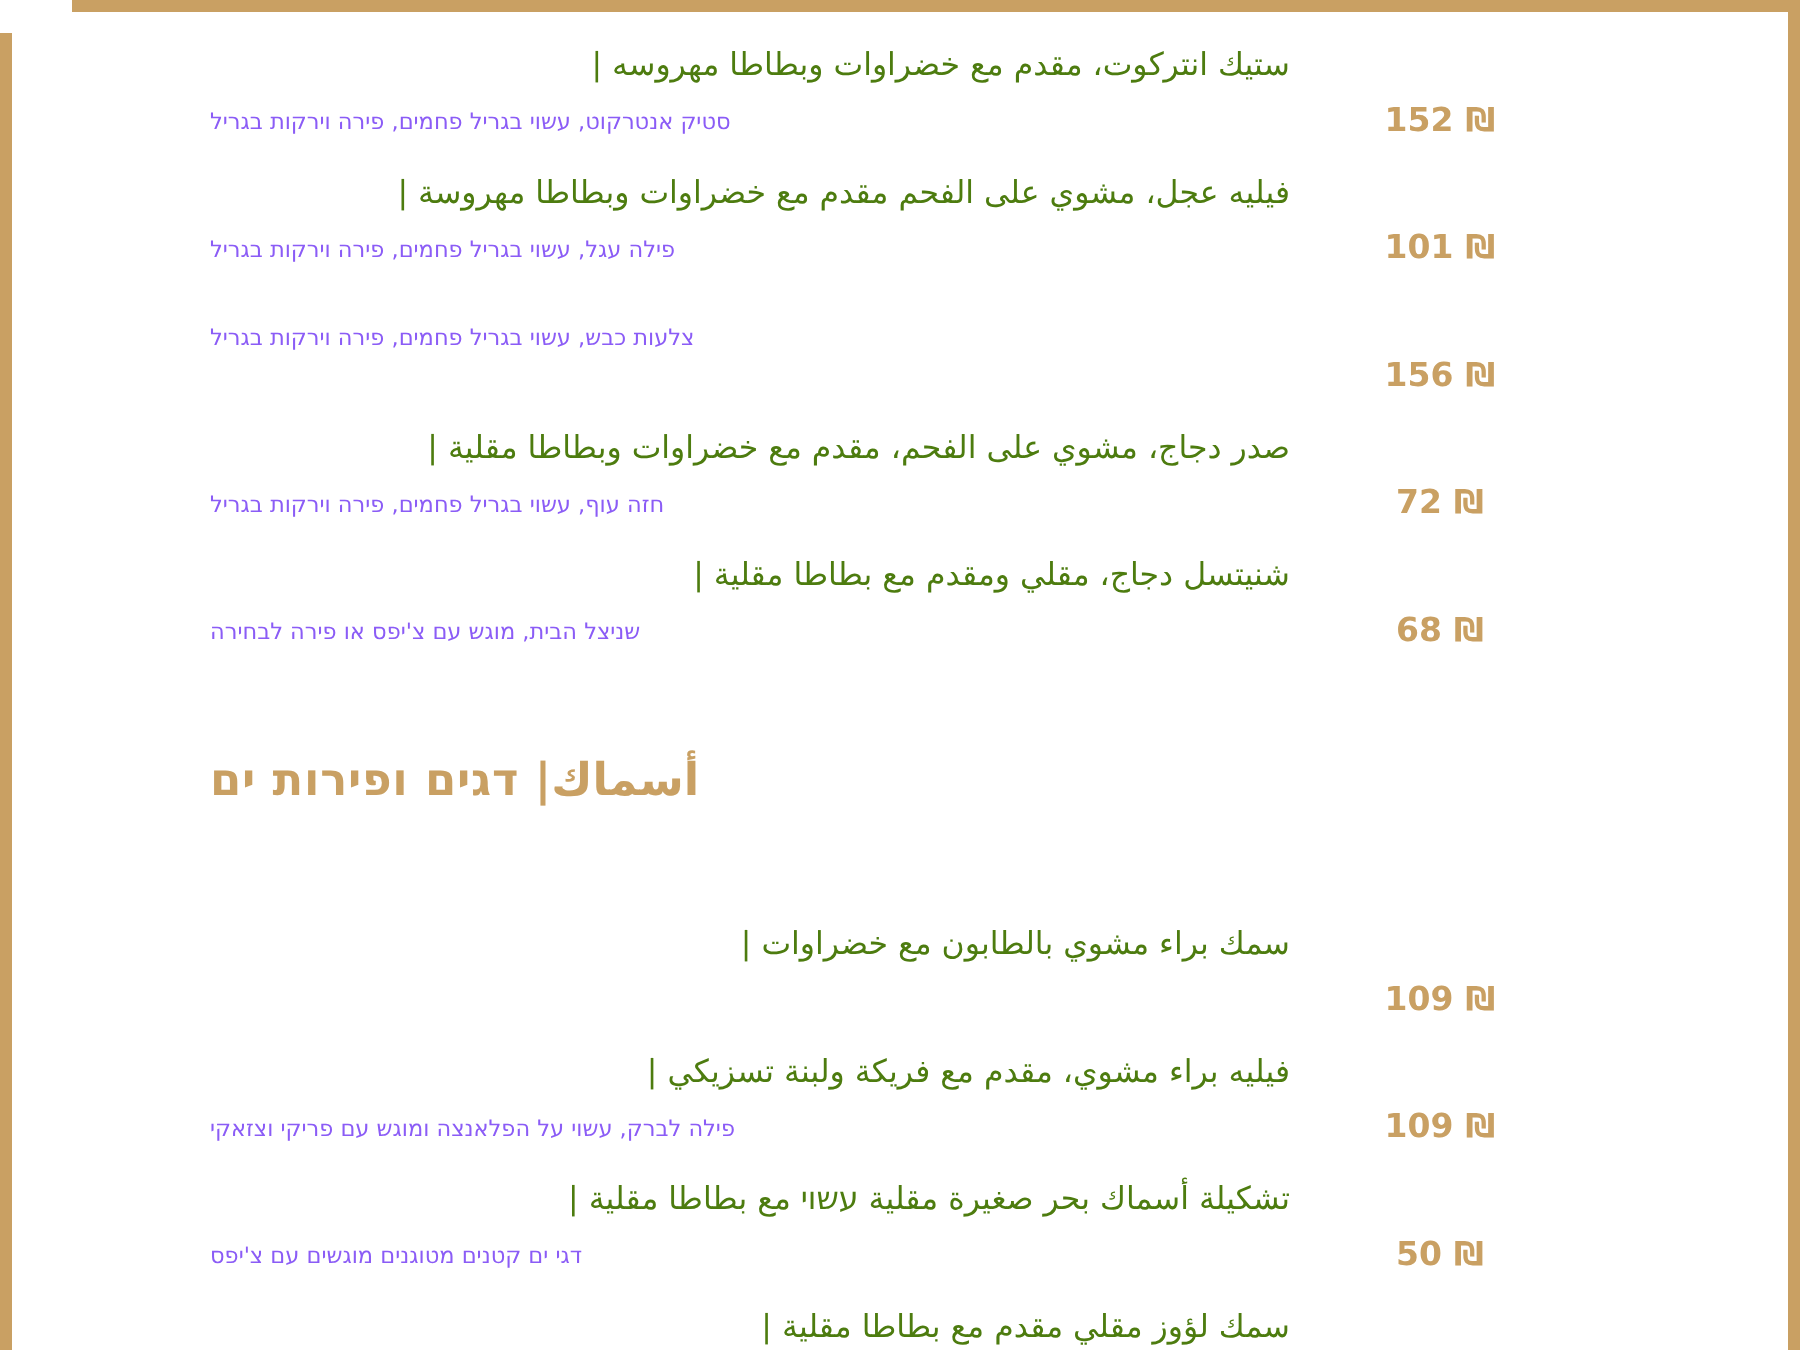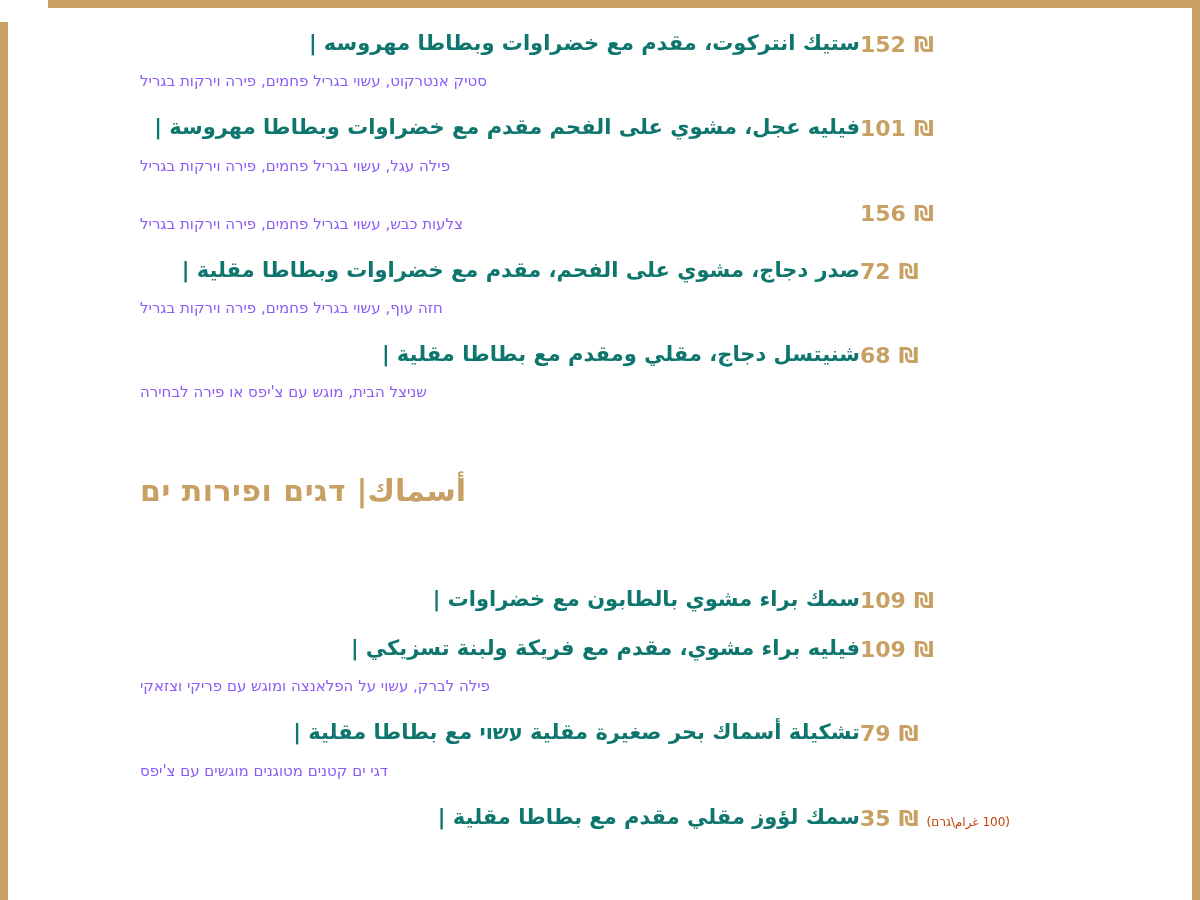--- a/index.html
+++ b/index.html
@@ -79,44 +79,45 @@
 
   .item-body {
     flex: 1 1 auto;
     text-align: left;
     padding-left: 0;
     padding-right: 0;
   }
 
   .item-title {
     font-size: 21px;
-    font-weight: bold;
-    color: #0f766e;
+    font-weight: normal;
+    color: #4d7c0f;
     line-height: 1.25;
     text-align: right;
     direction: rtl;
     white-space: nowrap;
   }
 
   .item-desc {
     font-size: 15px;
     color: #8b5cf6;
     line-height: 1.4;
     margin-top: 15px;
     text-align: left;
     direction: rtl;
     white-space: nowrap;
   }
 
   .price-cell {
     flex: 0 0 200px;
-    text-align: left;
+    text-align: center;
     direction: rtl;
     padding-top: 2px;
     white-space: nowrap;
+    margin-top: 36px;
   }
 
   .price {
     font-size: 22px;
     font-weight: bold;
     color: #c9a063;
     direction: rtl;
     unicode-bidi: plaintext;
   }
 
@@ -238,21 +239,21 @@
       </div>
       <div class="item-body">
         <div class="item-title">فيليه براء مشوي، مقدم مع فريكة ولبنة تسزيكي  |</div>
         <div class="item-desc">פילה לברק, עשוי על הפלאנצה ומוגש עם פריקי וצזאקי</div>
       </div>
     </div>
 
     <div class="item-row">
       <div class="price-cell">
         <span class="price-inner">
-          <span class="price">79</span>
+          <span class="price">50</span>
           <span class="price">₪</span>
         </span>
       </div>
       <div class="item-body">
         <div class="item-title">تشكيلة أسماك بحر صغيرة مقلية עשוי مع بطاطا مقلية  |</div>
         <div class="item-desc">דגי ים קטנים מטוגנים מוגשים עם צ'יפס</div>
       </div>
     </div>
 
     <div class="item-row">

